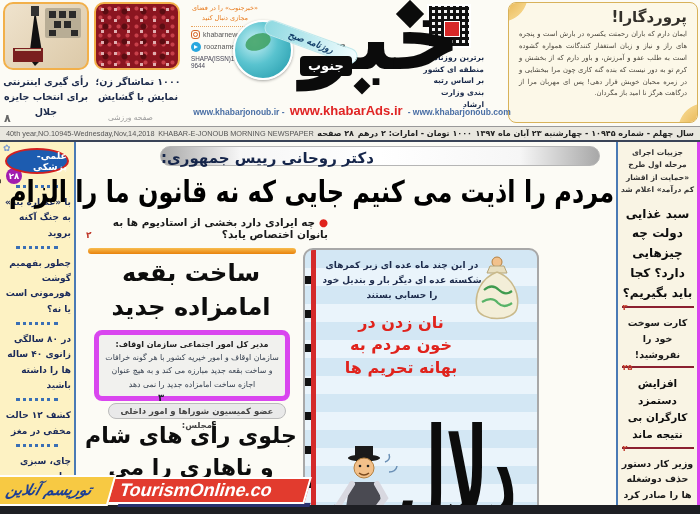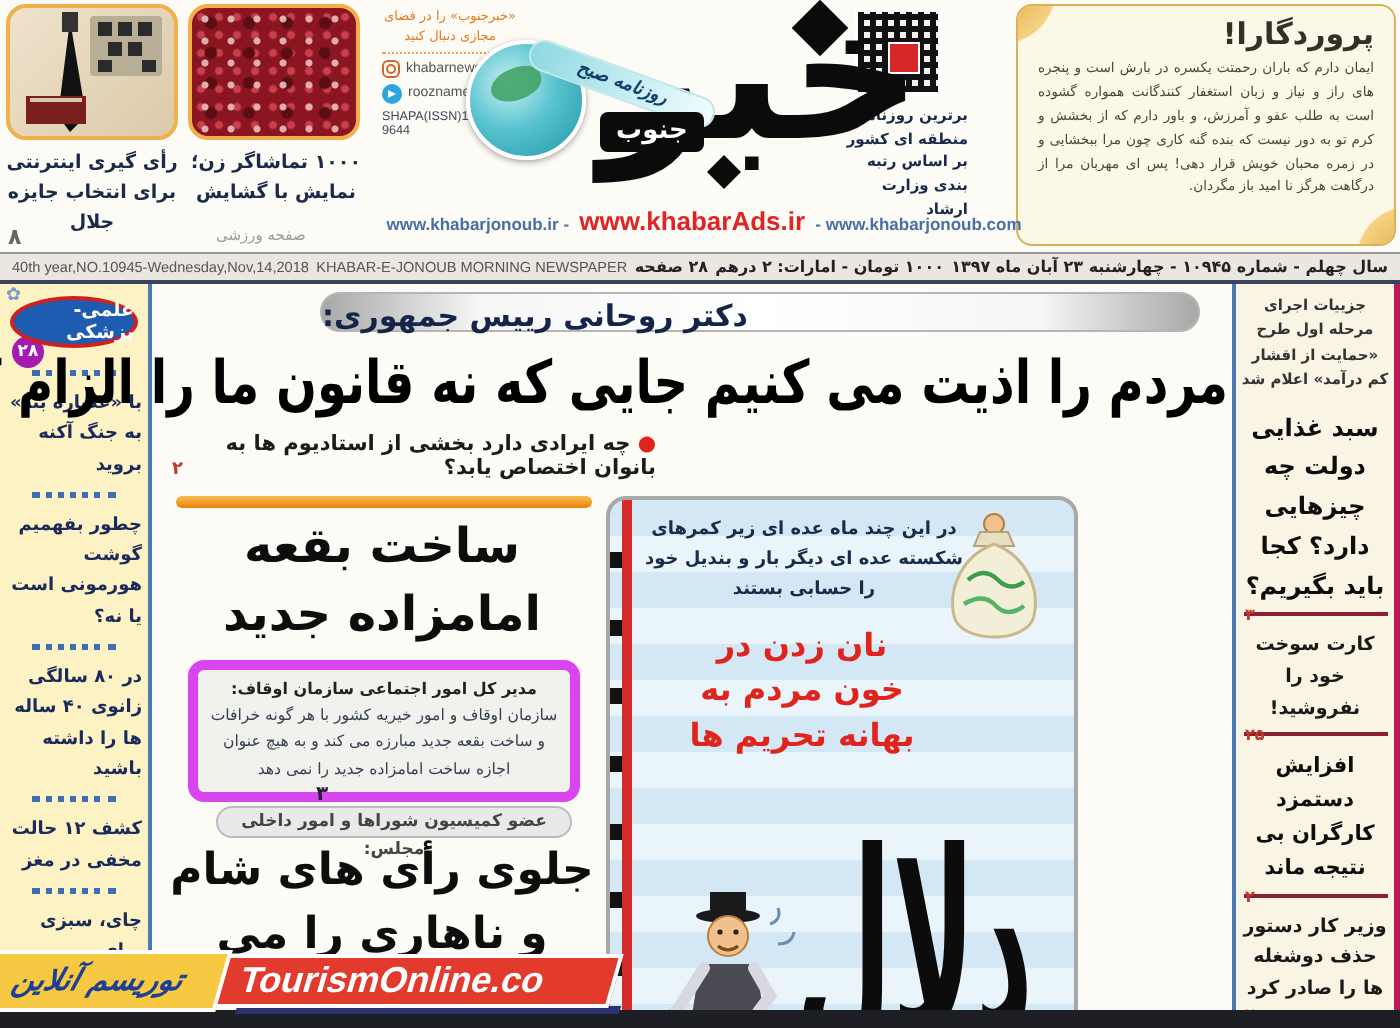--- a/index.html
+++ b/index.html
@@ -59,21 +59,21 @@
 
   
   #lsb{left:0;top:142px;width:76px;height:363px;background:#fdf2c3;border-right:2px solid #4a7ab5;display:flex;flex-direction:column;align-items:center;padding-top:6px;z-index:2}
   #lsb-badge{width:64px;height:30px;background:#1d5cb0;border:2px solid #d02020;border-radius:50%;color:#fff;font-size:9.5px;font-weight:bold;display:flex;align-items:center;justify-content:center;position:relative}
   #lsb-badge .flower{position:absolute;left:-4px;top:-7px;font-size:9px;color:#7a9ad0}
   #lsb-pg{width:16px;height:16px;background:#a21caf;border-radius:50%;color:#fff;font-size:8.5px;font-weight:bold;text-align:center;line-height:16px;margin-top:-6px;margin-left:-46px}
   .ls-item{font-size:9px;font-weight:bold;color:#1a2a5a;line-height:1.7;padding:6px 3px 4px;width:74px}
   .ls-sep{width:42px;border-top:3px dotted #3a6fb5;margin:1px auto}
 
   
-  #rsb{left:616px;top:142px;width:84px;height:363px;background:#f9f4e4;border-left:2px solid #4a7ab5;border-right:3px solid #be185d;display:flex;flex-direction:column;align-items:center;z-index:2}
+  #rsb{left:616px;top:142px;width:84px;height:363px;background:#f9f4e4;border-left:2px solid #4a7ab5;border-right:3px solid #d946ef;display:flex;flex-direction:column;align-items:center;z-index:2}
   #rsb-strip{width:100%;height:7px;background:linear-gradient(#a3343a,#7d1a20)}
   .rs-item{text-align:center;padding:5px 3px 3px;line-height:1.65;width:80px}
   .rs-sm{font-size:7.5px;font-weight:bold;color:#333}
   .rs-xl{font-size:12px;font-weight:bold;color:#0d0d0d}
   .rs-md{font-size:9.5px;font-weight:bold;color:#1a1a1a}
   .rs-lg{font-size:10.5px;font-weight:bold;color:#0d0d0d}
   .rs-dark{font-size:10px;font-weight:bold;color:#6b1420}
   .rs-sep{position:relative;width:72px;height:9px;border-bottom:2px solid #8b2030;margin-bottom:2px}
   .rs-sep .pg{position:absolute;left:1px;top:-3px;font-size:8px;font-weight:bold;color:#c0392b}
 

